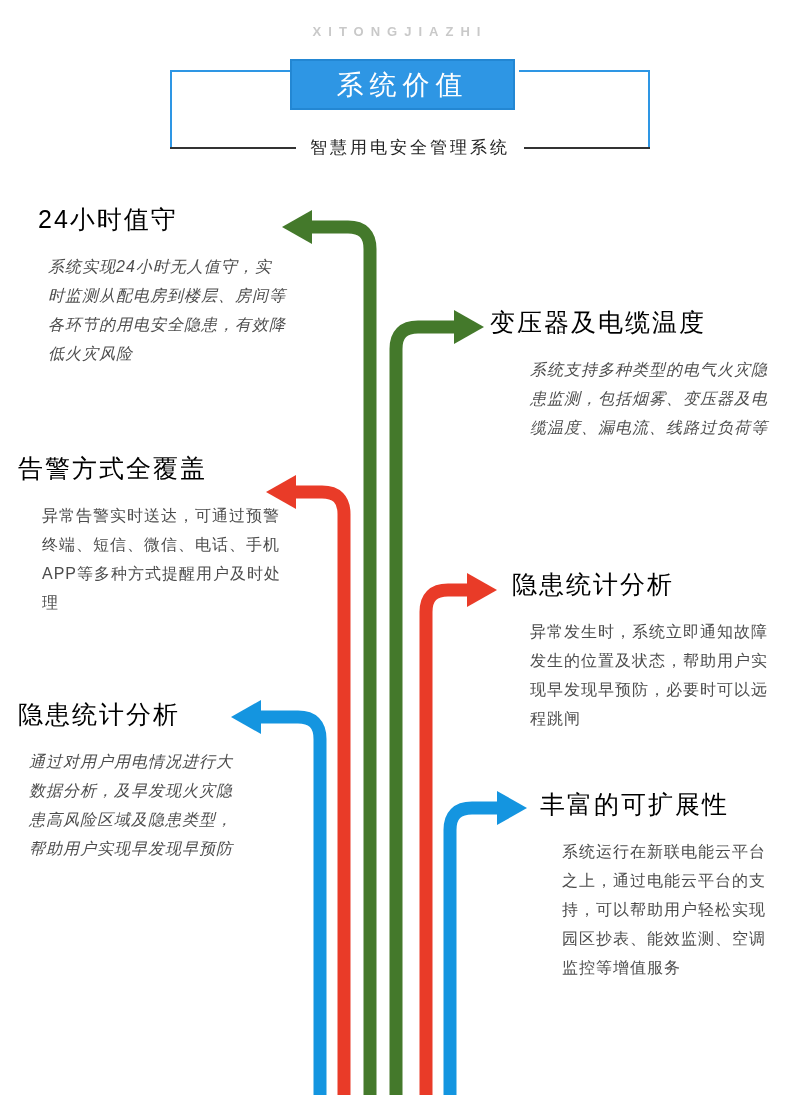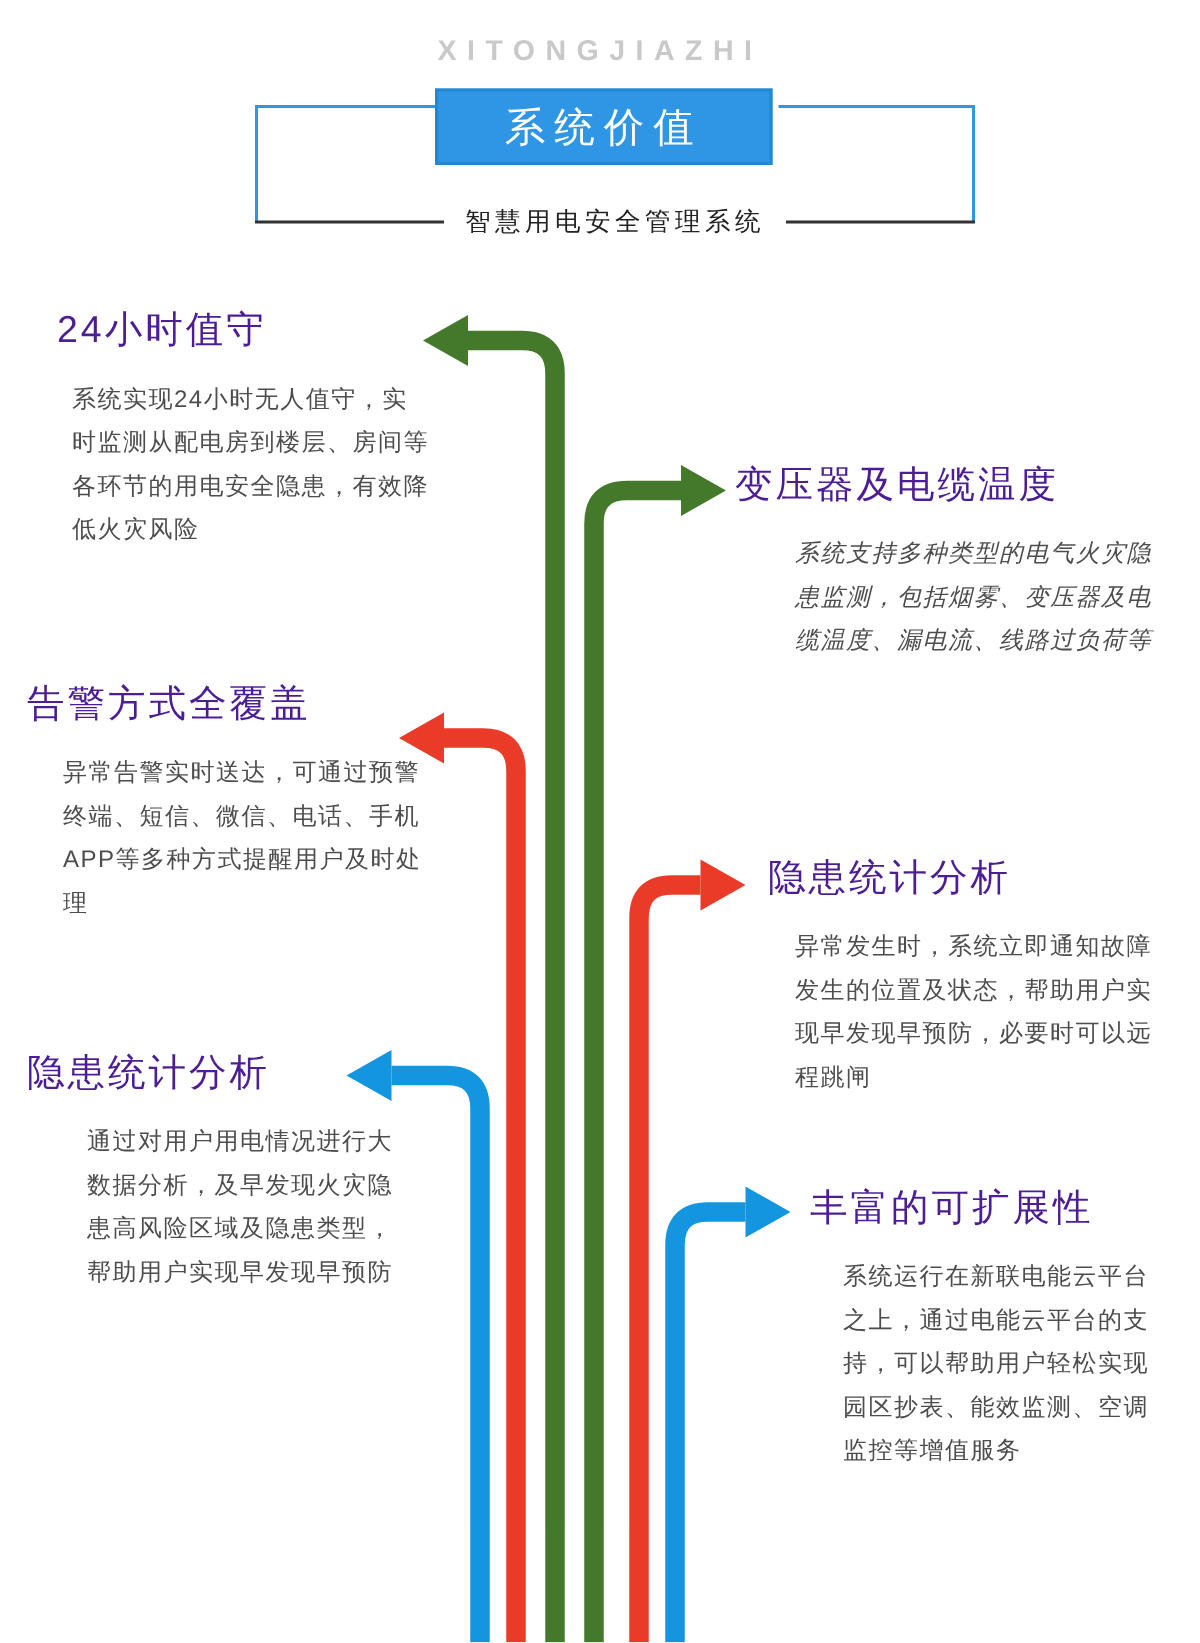--- a/index.html
+++ b/index.html
@@ -20,21 +20,21 @@
     width: 800px; height: 1095px;
     z-index: 1;
   }
   .arrows path { fill: none; stroke-width: 13; stroke-linecap: butt; }
 
   
   .watermark {
     position: absolute;
     top: 24px; left: 0; right: 0;
     text-align: center;
-    font-size: 19px;
+    font-size: 13px;
     font-weight: bold;
     letter-spacing: 7px;
     color: #c9c9c9;
     z-index: 2;
   }
   .title-box {
     position: absolute;
     left: 290px; top: 59px;
     width: 225px; height: 51px;
     background: #2e96e4;
@@ -79,39 +79,39 @@
     white-space: nowrap;
   }
 
   
   .feature { position: absolute; z-index: 2; }
   .feature h2 {
     margin: 0;
     font-size: 25px;
     font-weight: 500;
     letter-spacing: 2px;
-    color: #4c1d95;
+    color: #000000;
     white-space: nowrap;
   }
   .feature p {
     margin: 16px 0 0 0;
     font-size: 16px;
     letter-spacing: 1px;
     line-height: 29px;
     color: #4d4d4d;
   }
 
   .f-l1 { left: 38px;  top: 203px; }
-  .f-l1 p { margin-left: 10px; width: 238px; }
+  .f-l1 p { margin-left: 10px; width: 238px; font-style: italic; }
 
   .f-l2 { left: 18px;  top: 452px; }
   .f-l2 p { margin-left: 24px; width: 240px; }
 
   .f-l3 { left: 18px;  top: 698px; }
-  .f-l3 p { margin-left: 40px; width: 212px; }
+  .f-l3 p { margin-left: 11px; width: 212px; font-style: italic; }
 
   .f-r1 { left: 490px; top: 306px; }
   .f-r1 p { margin-left: 40px; width: 250px; font-style: italic; }
 
   .f-r2 { left: 512px; top: 568px; }
   .f-r2 p { margin-left: 18px; width: 240px; }
 
   .f-r3 { left: 540px; top: 788px; }
   .f-r3 p { margin-left: 22px; width: 208px; }
 </style>

